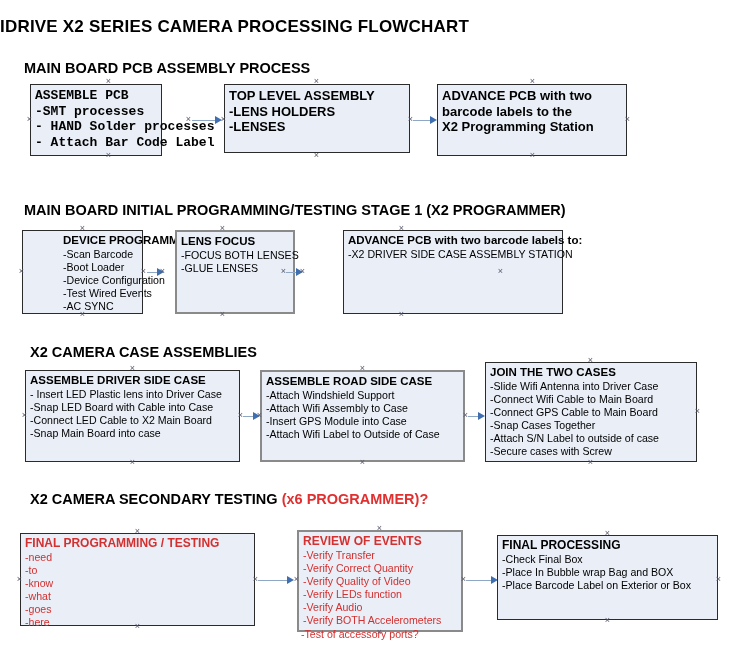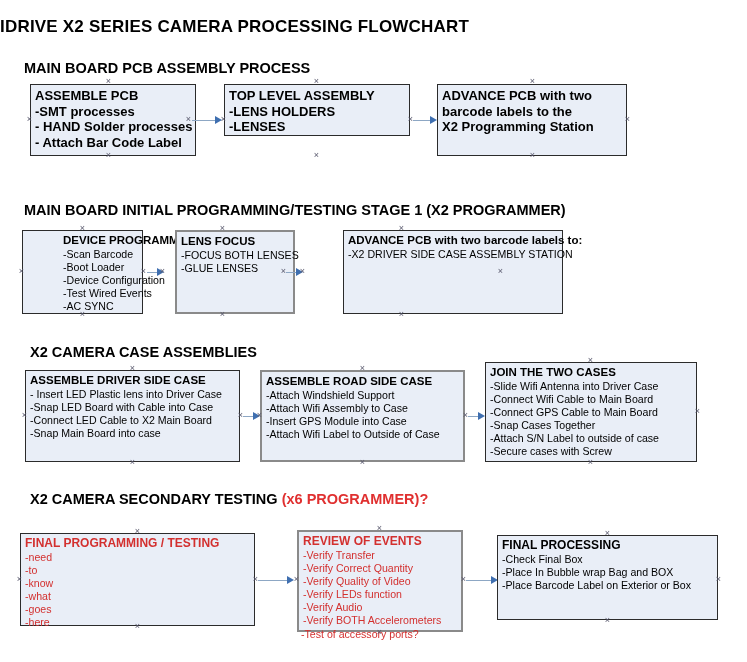--- a/index.html
+++ b/index.html
@@ -81,35 +81,35 @@
 <body>
 
 <div class="canvas">
 
   <div class="doc-title">IDRIVE X2  SERIES CAMERA PROCESSING FLOWCHART</div>
 
   <div class="section-head" style="left:24px;top:60px;">
     <span>MAIN BOARD PCB ASSEMBLY PROCESS</span>
   </div>
 
-  <div class="node big-title" style="left:30px;top:84px;width:166px;height:72px;">
+  <div class="node big-title" style="left:30px;top:84px;width:132px;height:72px;font-family:Liberation Mono, monospace;">
     <div class="title">ASSEMBLE PCB</div>
     <div class="line">-SMT processes</div>
     <div class="line">- HAND Solder processes</div>
     <div class="line">- Attach Bar Code Label</div>
   </div>
   <div class="hx" style="left:105px;top:78px;"></div>
   <div class="hx" style="left:105px;top:152px;"></div>
   <div class="hx" style="left:26px;top:116px;"></div>
   <div class="hx" style="left:185px;top:116px;"></div>
 
   <div class="conn" style="left:192px;top:120px;width:26px;"></div>
   <div class="arrow-head" style="left:215px;top:116px;"></div>
 
-  <div class="node big-title" style="left:224px;top:84px;width:186px;height:52px;">
+  <div class="node big-title" style="left:224px;top:84px;width:186px;height:69px;">
     <div class="title">TOP LEVEL ASSEMBLY</div>
     <div class="line">-LENS HOLDERS</div>
     <div class="line">-LENSES</div>
   </div>
   <div class="hx" style="left:313px;top:78px;"></div>
   <div class="hx" style="left:313px;top:152px;"></div>
   <div class="hx" style="left:220px;top:116px;"></div>
   <div class="hx" style="left:407px;top:116px;"></div>
 
   <div class="conn" style="left:413px;top:120px;width:22px;"></div>

